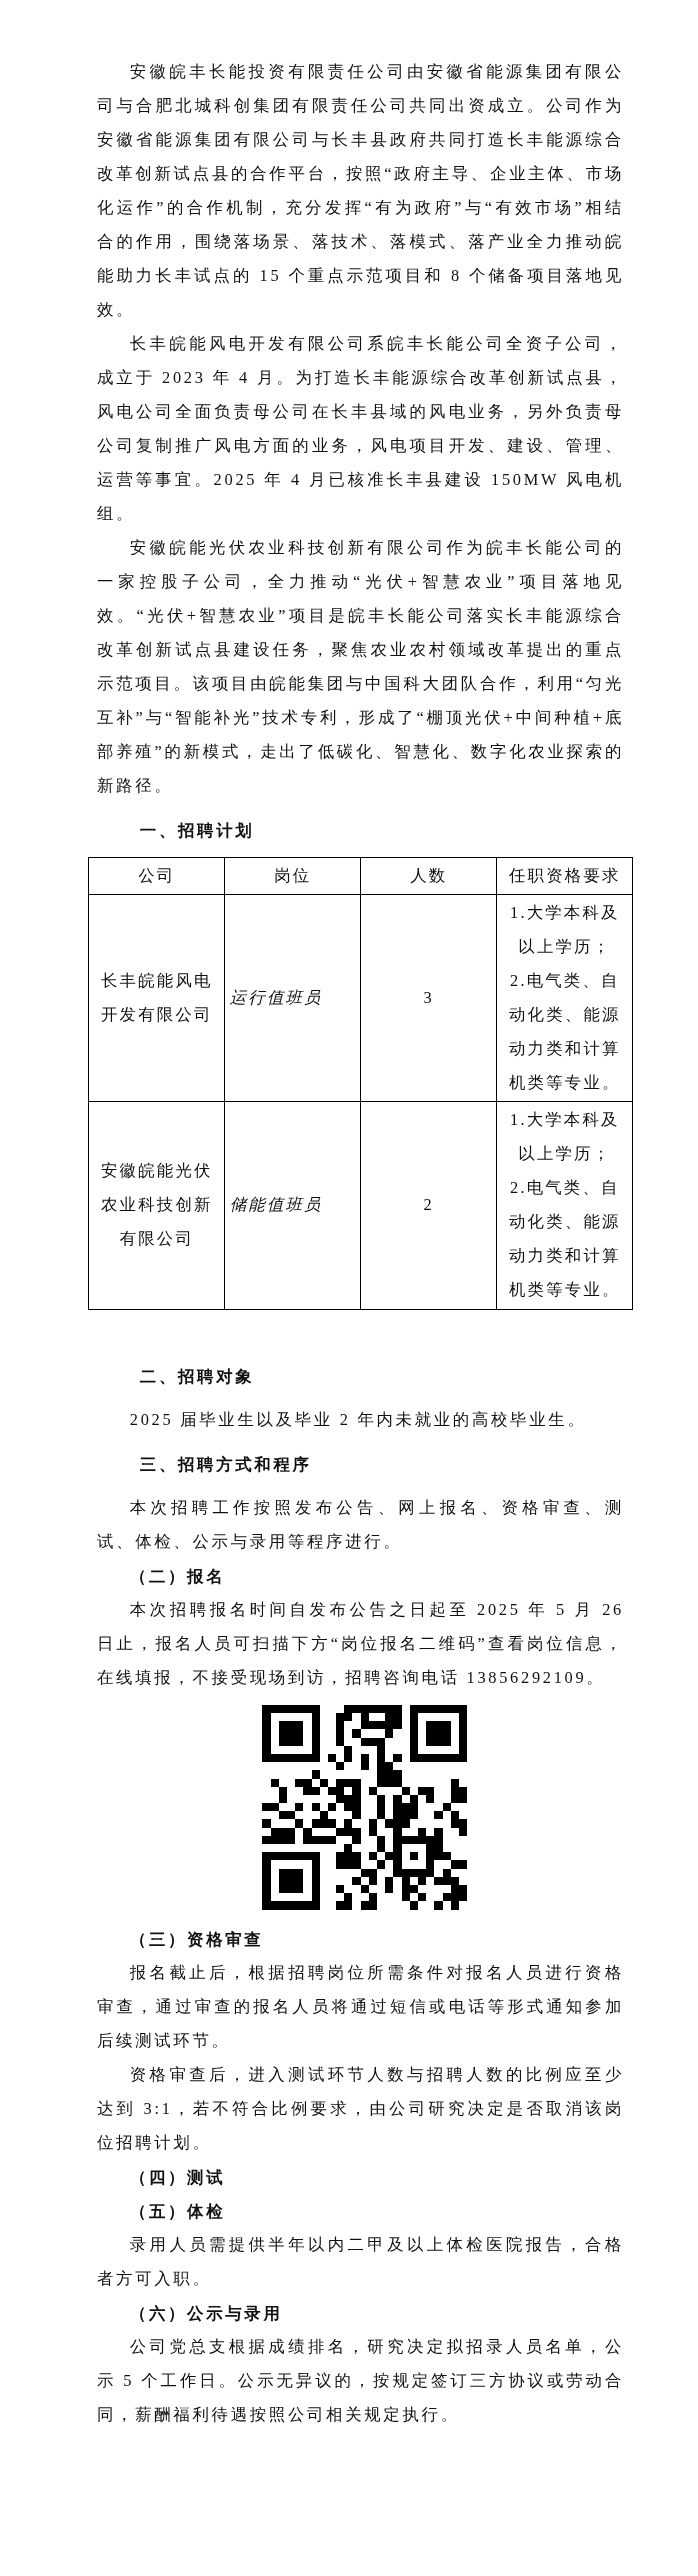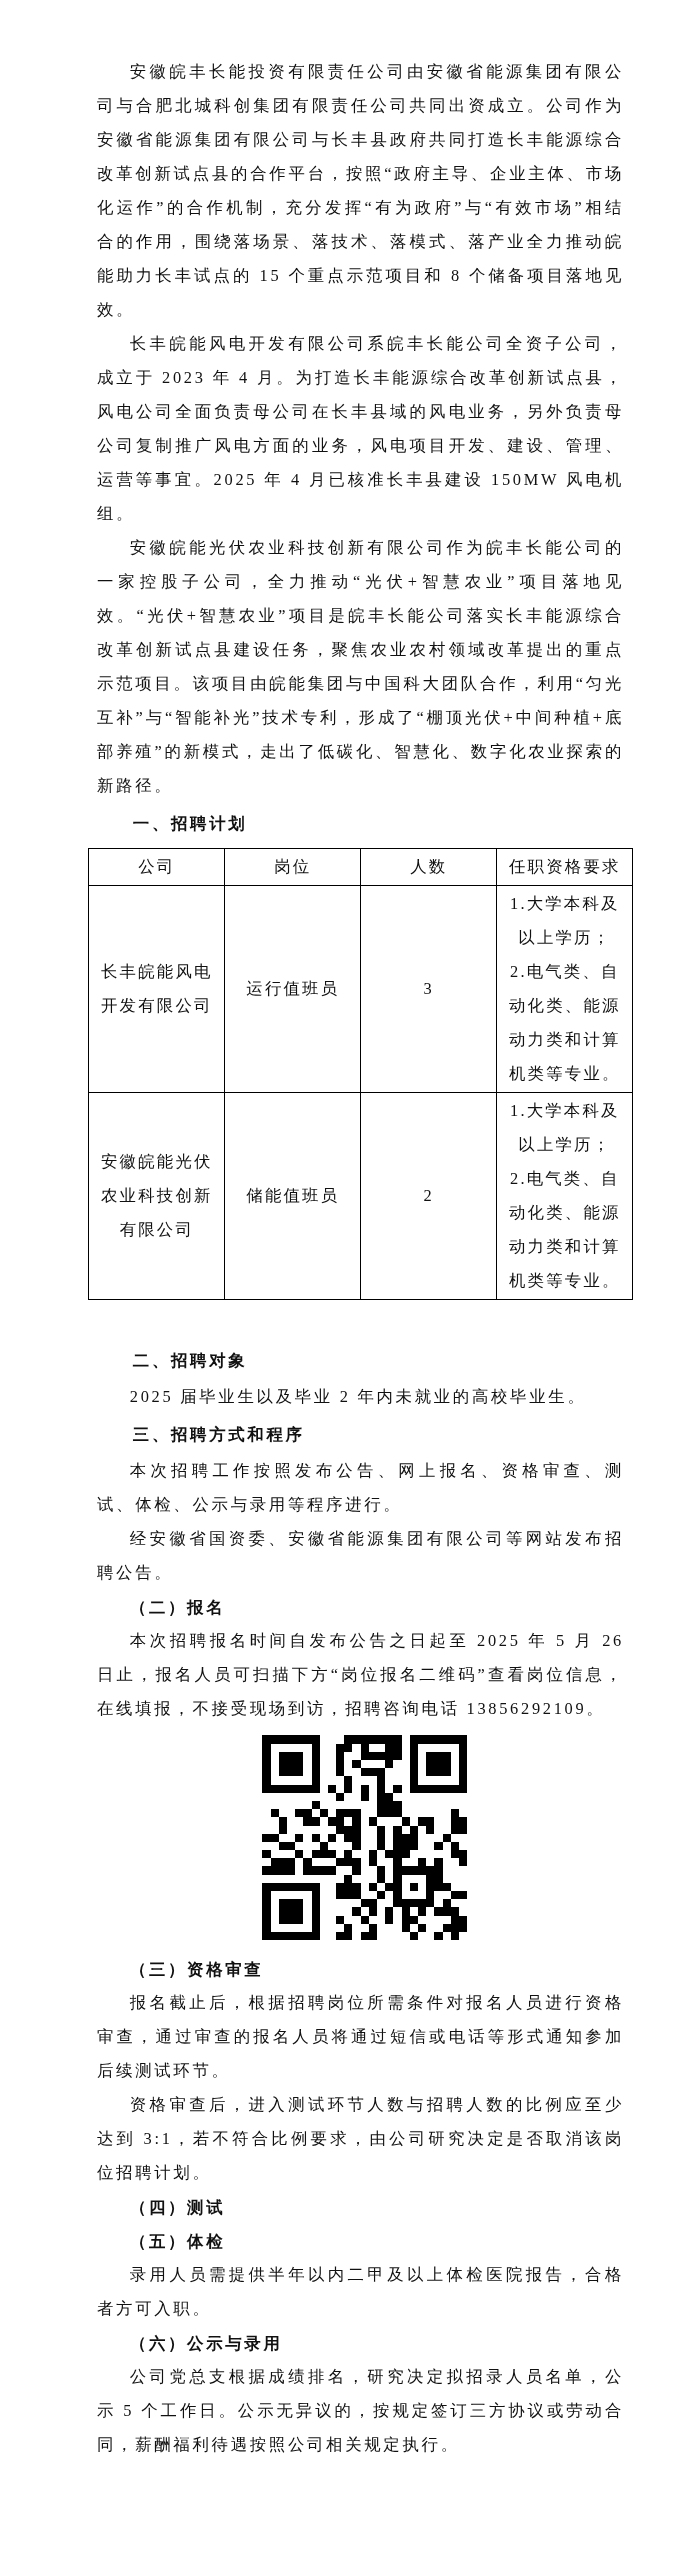--- a/index.html
+++ b/index.html
@@ -5,30 +5,30 @@
   html,body{margin:0;padding:0;background:#ffffff;}
   body{width:699px;font-family:"Liberation Serif","DejaVu Serif",serif;color:#111;}
   .page{position:relative;width:699px;min-height:2576px;background:#fff;box-sizing:border-box;
         padding:55px 75px 33px 97px;}
   .title{width:100%;text-align:center;font-weight:bold;font-size:23px;line-height:36px;
          letter-spacing:1.1px;margin:0 0 29.5px 0;}
   .body-text{font-size:16.4px;line-height:34px;letter-spacing:2.7px;text-align:justify;
              text-justify:inter-ideograph;}
   p.para{margin:0;text-indent:2em;}
   .h-num{font-family:"Liberation Sans","DejaVu Sans",sans-serif;font-weight:bold;
-         font-size:16.4px;line-height:34px;letter-spacing:2.7px;text-indent:2em;margin:3px;}
+         font-size:16.4px;line-height:34px;letter-spacing:2.7px;text-indent:2em;margin:10px;}
   .h-sub{font-family:"Liberation Sans","DejaVu Sans",sans-serif;font-weight:bold;
          font-size:16.4px;line-height:34px;letter-spacing:2.7px;text-indent:2em;margin:0;}
   table.recruit{border-collapse:collapse;table-layout:fixed;width:545px;margin:7.6px 0 5.5px -8.7px;}
   table.recruit th,table.recruit td{border:0.5px solid #000;font-weight:normal;
          font-size:16.4px;letter-spacing:2.2px;line-height:34px;padding:1.1px 4.4px;box-sizing:border-box;}
   table.recruit thead th{border-bottom:1.1px solid #000;height:35px;text-align:center;}
   table.recruit{border:1.1px solid #000;}
   td.c-company{width:146px;text-align:center;vertical-align:middle;}
-  td.c-pos{width:117px;text-align:center;vertical-align:middle;}
+  td.c-pos{width:117px;text-align:left;vertical-align:middle;font-style:italic;}
   td.c-num{width:56px;text-align:center;vertical-align:middle;}
   td.c-req{width:218px;text-align:center;vertical-align:middle;padding:5.5px 6.6px;}
   td.c-req .reqline{display:block;}
   tr.data-row{height:136px;}
   tr.data-row td{border-top:1.1px solid #000;}
   .qr-wrap{width:205px;margin:9.8px auto 12px auto;position:relative;left:4.4px;}
   .qr{display:grid;grid-template-columns:repeat(25,8.2px);grid-auto-rows:8.2px;}
   .qr .m{background:#fff;}
   .qr .m.d{background:#000;}
   .spacer-line{height:34px;}
@@ -79,21 +79,20 @@
     </table>
 
     <div class="spacer-line"></div>
 
     <p class="h-num">二、招聘对象</p>
     <p class="para">2025 届毕业生以及毕业 2 年内未就业的高校毕业生。</p>
 
     <p class="h-num">三、招聘方式和程序</p>
     <p class="para">本次招聘工作按照发布公告、网上报名、资格审查、测试、体检、公示与录用等程序进行。</p>
 
-    <p class="para">经安徽省国资委、安徽省能源集团有限公司等网站发布招聘公告。</p>
 
     <p class="h-sub">（二）报名</p>
     <p class="para">本次招聘报名时间自发布公告之日起至 2025 年 5 月 26 日止，报名人员可扫描下方“岗位报名二维码”查看岗位信息，在线填报，不接受现场到访，招聘咨询电话 13856292109。</p>
 
     <div class="qr-wrap">
       <div class="qr" id="qr">
           <div class="m d"></div>
           <div class="m d"></div>
           <div class="m d"></div>
           <div class="m d"></div>

